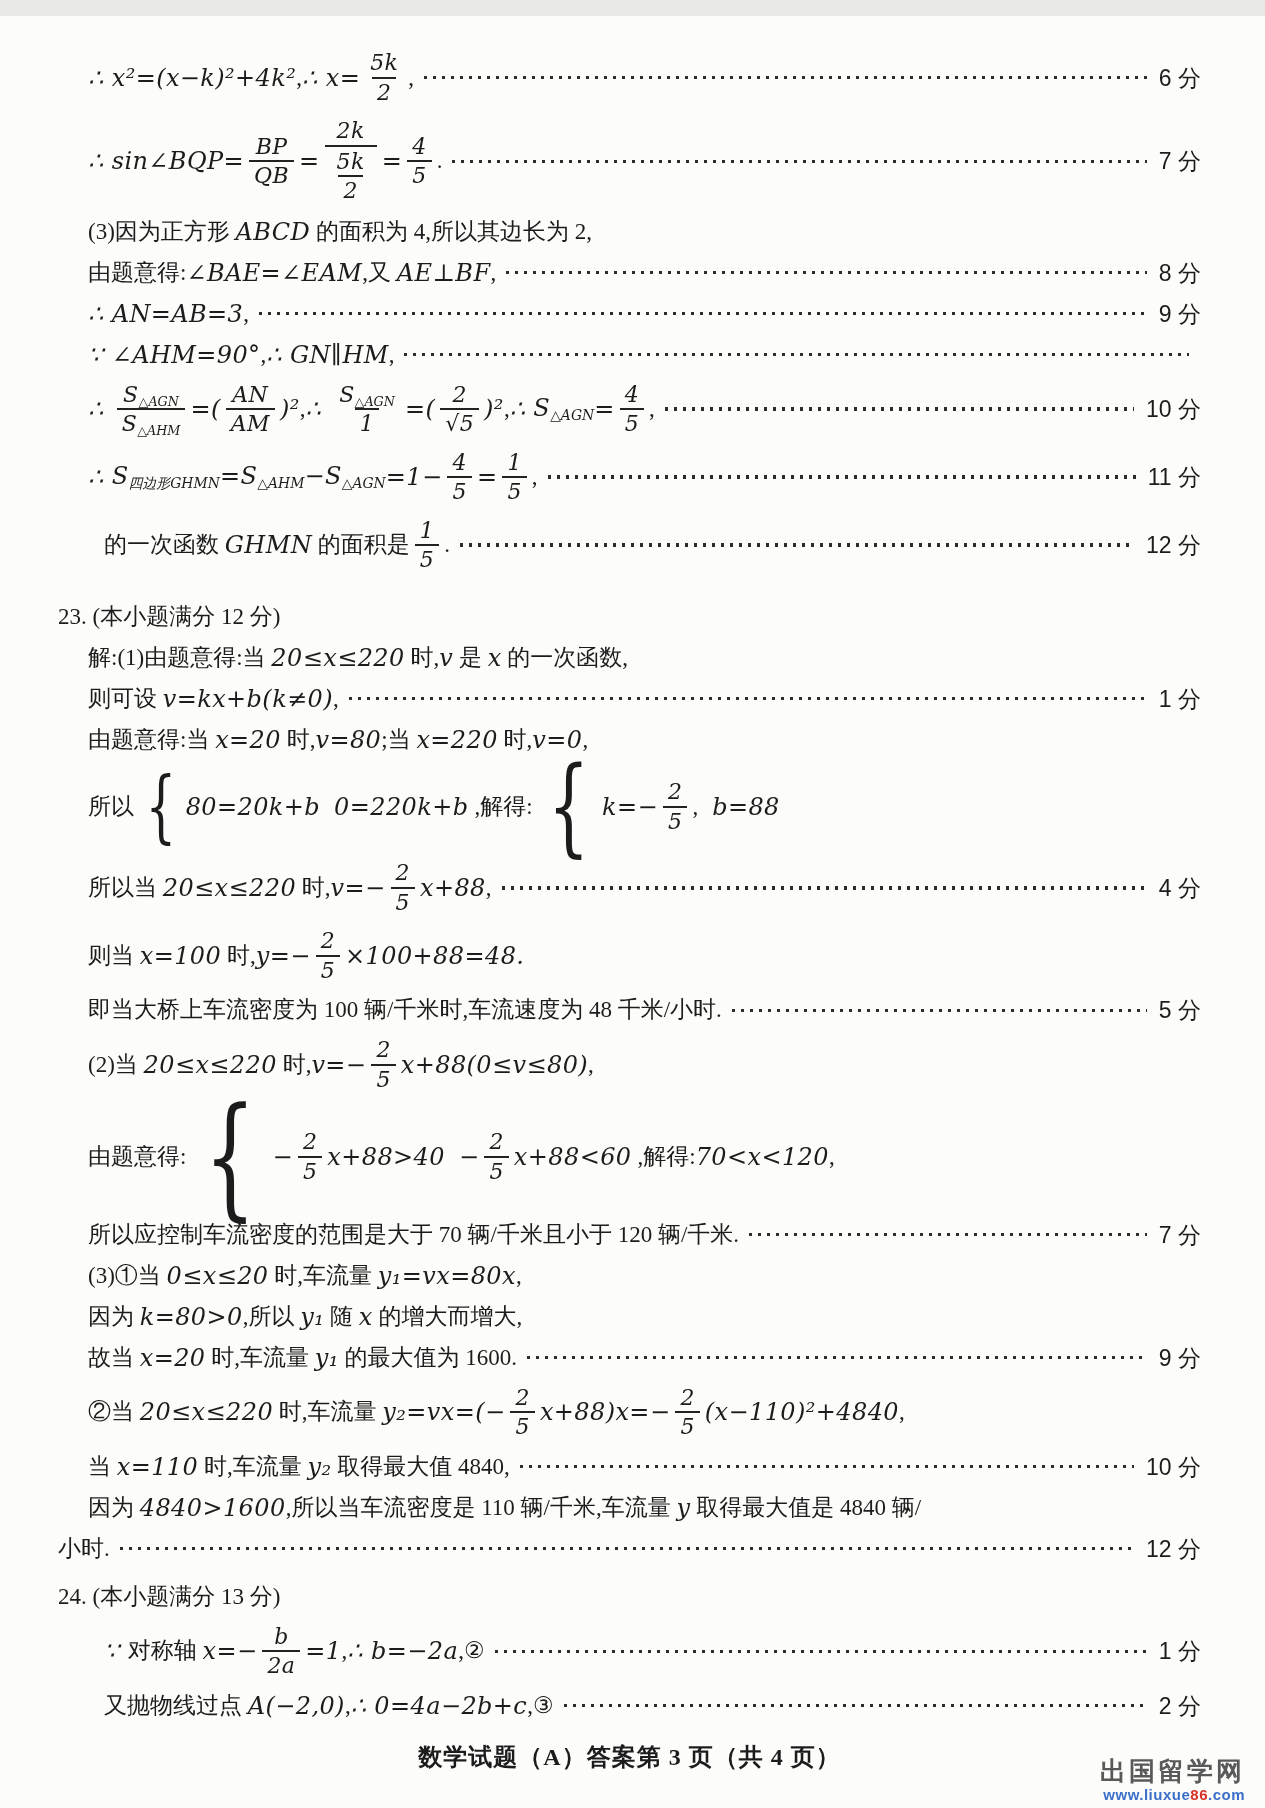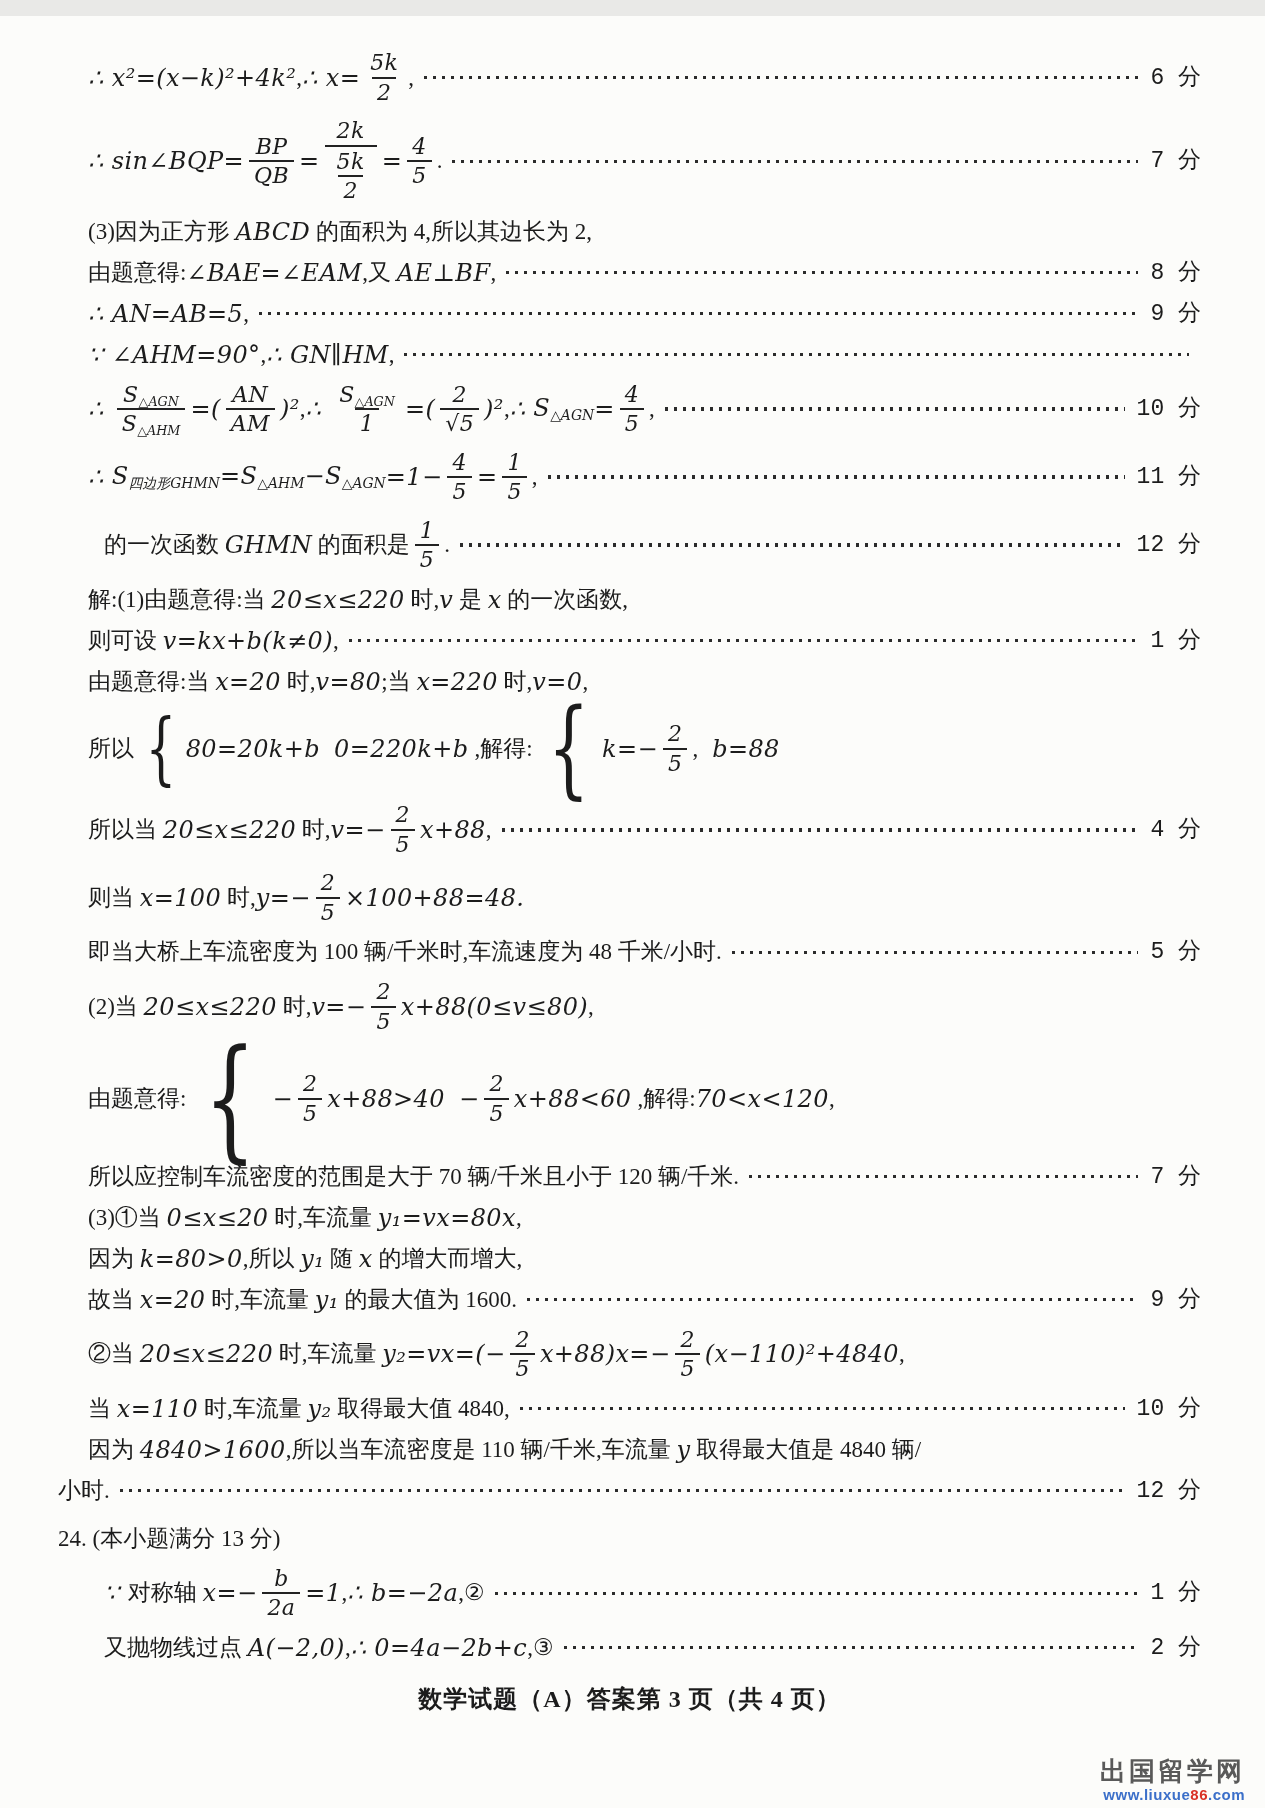--- a/index.html
+++ b/index.html
@@ -26,21 +26,21 @@
   .frac .frac{margin:1px 2px;font-size:20px;}
   .cases{display:inline-flex;align-items:center;margin:0 6px 0 2px;}
   .cbrace{font-family:"DejaVu Serif",serif;font-weight:400;display:inline-block;transform:scaleX(0.62);line-height:0.82;margin-right:0px;color:#1c1c1c;}
   .b2{font-size:78px;}
   .b3{font-size:106px;}
   .b4{font-size:132px;}
   .crows{display:inline-flex;justify-content:center;gap:14px;}
   .crow{display:flex;align-items:center;}
   .dots{flex:1 1 36px;min-width:36px;height:3.2px;margin:0 12px 0 10px;align-self:center;
         background-image:repeating-linear-gradient(90deg,#2b2b2b 0 3.2px,transparent 3.2px 9px);}
-  .score{font-family:Liberation Mono, monospace;font-size:23px;line-height:34px;white-space:nowrap;}
+  .score{font-family:Liberation Sans, sans-serif;font-size:23px;line-height:34px;white-space:nowrap;}
   .footer{text-align:center;font-size:24px;margin-top:18px;letter-spacing:1px;font-weight:600;}
   .wm{position:absolute;right:20px;bottom:20px;text-align:right;font-family:"Liberation Sans","DejaVu Sans",sans-serif;}
   .wm-name{color:#595959;font-size:26px;font-weight:700;letter-spacing:3px;line-height:1.1;}
   .wm-url{font-size:15px;font-weight:700;line-height:1.2;letter-spacing:0.5px;}
   .u-blue{color:#3b6fc9;}
   .u-red{color:#d93025;}
 </style>
 </head>
 <body>
 
@@ -109,21 +109,21 @@
       <div class="line ind1">
         <span class="zh">由题意得:</span>
         <span class="math">∠BAE=∠EAM</span>
         <span class="zh">,又 </span>
         <span class="math">AE⊥BF</span>
         <span class="zh">,</span>
         <span class="dots"></span>
         <span class="score">8 分</span>
       </div>
       <div class="line ind1">
-        <span class="math">∴ AN=AB=5</span>
+        <span class="math">∴ AN=AB=3</span>
         <span class="zh">,</span>
         <span class="dots"></span>
         <span class="score">9 分</span>
       </div>
       <div class="line ind1">
         <span class="math">∵ ∠AHM=90°</span>
         <span class="zh">,</span>
         <span class="math">∴ GN∥HM</span>
         <span class="zh">,</span>
         <span class="dots"></span>
@@ -219,20 +219,23 @@
           <span class="fnum">
             <span class="math">1</span>
           </span>
           <span class="fden">
             <span class="math">5</span>
           </span>
         </span>
         <span class="zh">.</span>
         <span class="dots"></span>
         <span class="score">12 分</span>
+      </div>
+      <div class="line ind0 gap-lg">
+        <span class="zh">23. (本小题满分 12 分)</span>
       </div>
       <div class="line ind1">
         <span class="zh">解:(1)由题意得:当 </span>
         <span class="math">20≤x≤220</span>
         <span class="zh"> 时,</span>
         <span class="math">v</span>
         <span class="zh"> 是 </span>
         <span class="math">x</span>
         <span class="zh"> 的一次函数,</span>
       </div>

